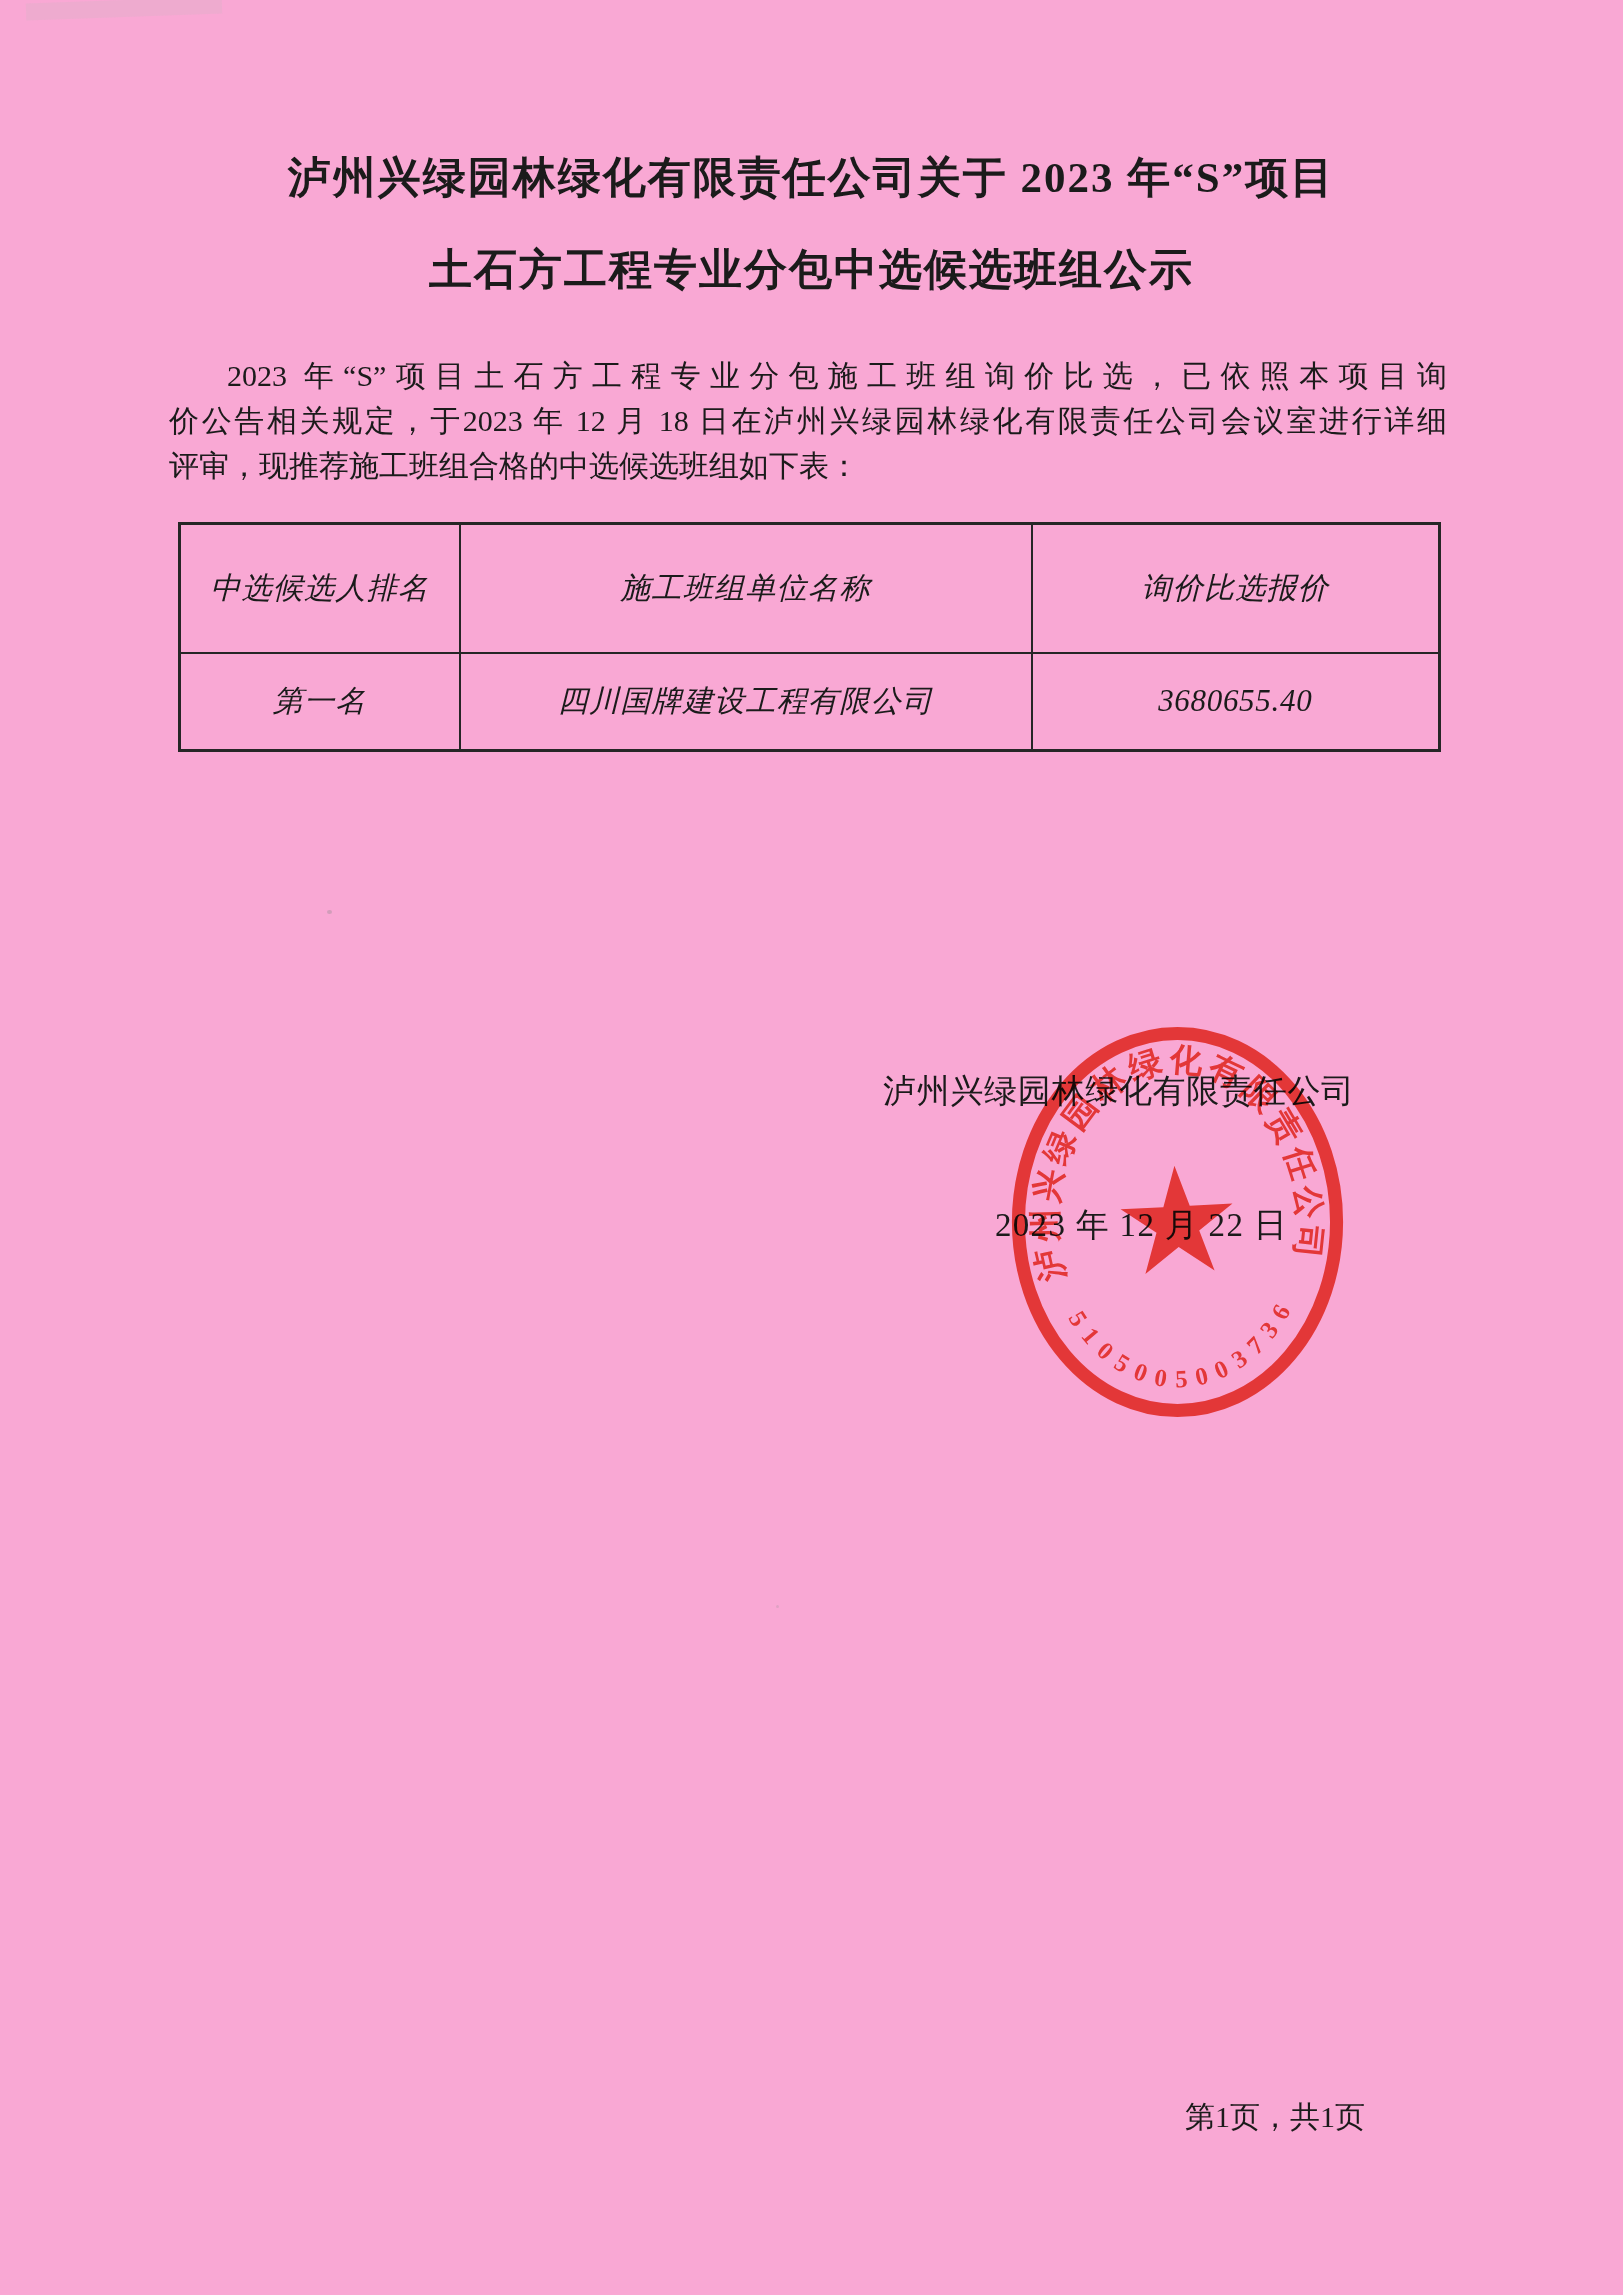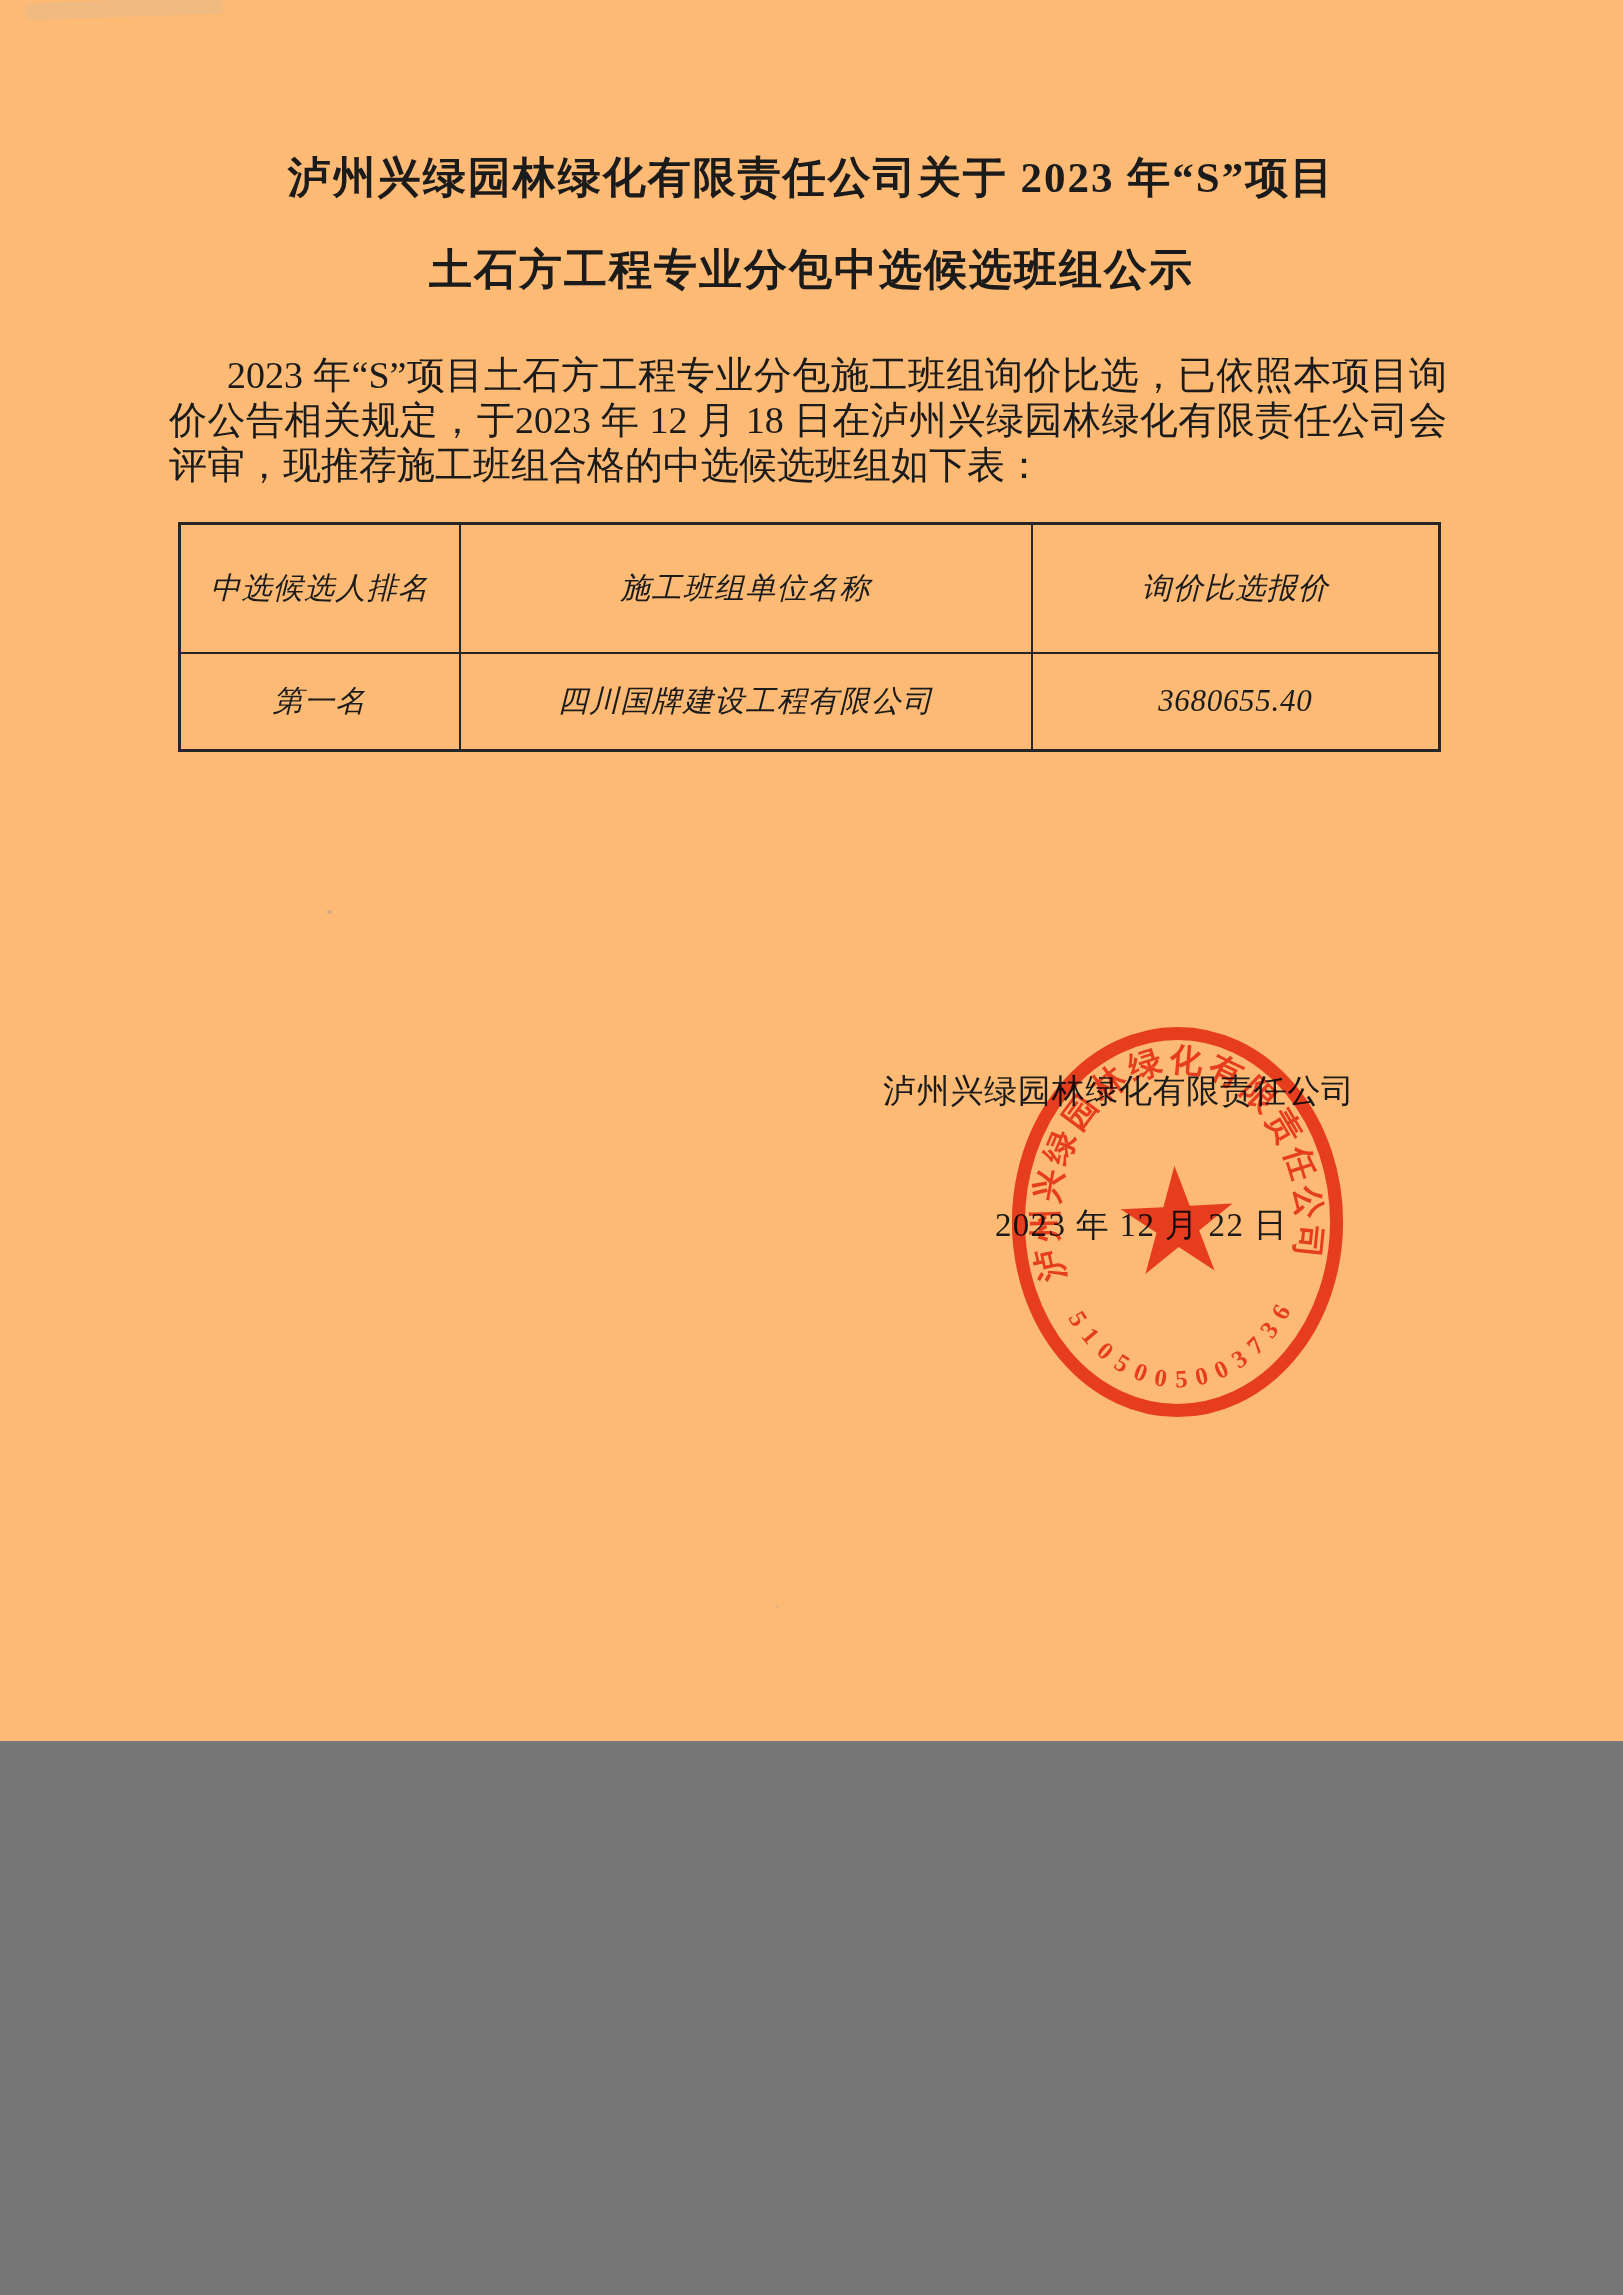--- a/index.html
+++ b/index.html
@@ -1,31 +1,31 @@
 <!DOCTYPE html>
 <html style="font-size:10.5px"><head>
 <meta charset="utf-8">
 <style>
   * { margin:0; padding:0; box-sizing:border-box; }
   html,body { background:#777; }
   .page {
-    position:relative; width:1623px; height:1741px;
-    background:#fdba74; overflow:hidden;
+    position:relative; width:1623px; height:2295px;
+    background:#f9a8d4; overflow:hidden;
     font-family:"Liberation Serif","DejaVu Serif",serif;
     color:#1b1b1b;
   }
   .title-line {
     position:absolute; left:0; width:100%;
     text-align:center; font-weight:bold; font-size:43px;
     letter-spacing:2px; line-height:1.15; white-space:nowrap;
   }
   .title-line.l1 { top:153px; }
   .title-line.l2 { top:245px; }
 
-  .intro { position:absolute; left:169px; top:353px; width:1278px; font-size:38px; }
+  .intro { position:absolute; left:169px; top:353px; width:1278px; font-size:30px; }
   .intro .ln { display:block; height:45px; line-height:45px; overflow:hidden;
                text-align:justify; text-align-last:justify; }
   .intro .ln.first { text-indent:58px; }
   .intro .ln.last  { text-align-last:left; }
 
   table.sel {
     position:absolute; left:178px; top:522px; width:1261px;
     border-collapse:collapse; table-layout:fixed;
     border:3.3px solid #262626; font-size:30px;font-style:italic;
   }

